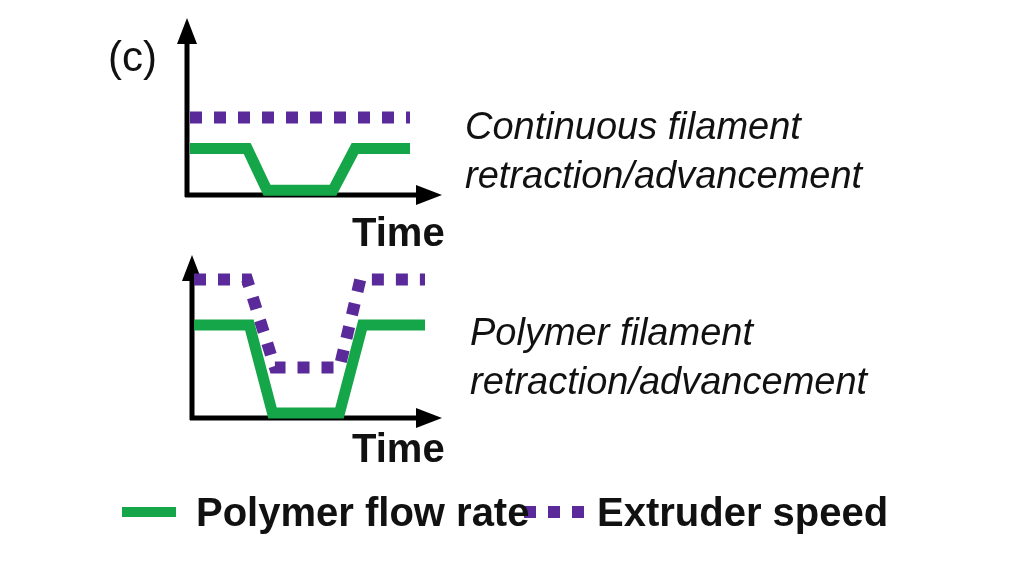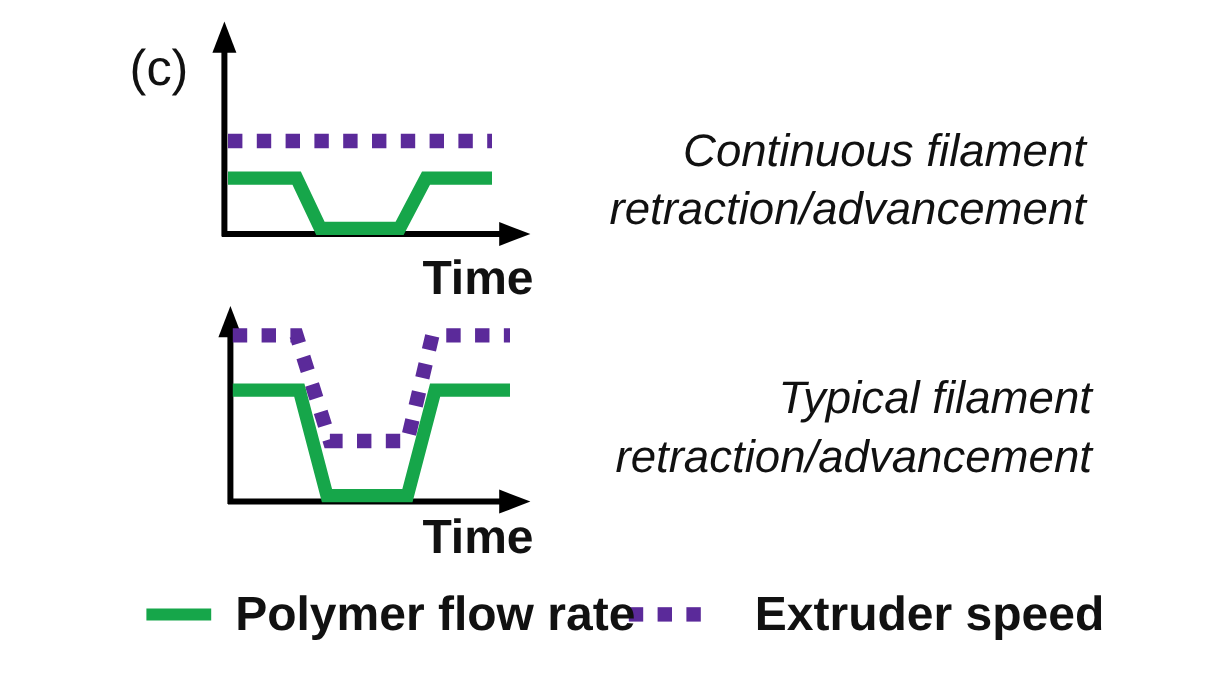--- a/index.html
+++ b/index.html
@@ -4,26 +4,26 @@
   <style>
     html, body { margin: 0; padding: 0; background: #ffffff; }
     body { width: 1024px; height: 583px; position: relative; overflow: hidden;
            font-family: "Liberation Sans", sans-serif; color: #111; }
     svg.fig { position: absolute; left: 0; top: 0; width: 1024px; height: 583px; }
     .t { position: absolute; white-space: nowrap; line-height: 1; }
     .panel-label { left: 108px; top: 36px; font-size: 42px; }
     .xlabel { font-size: 40px; font-weight: bold; }
     .xlabel.top { left: 352px; top: 212px; }
     .xlabel.bot { left: 352px; top: 428px; }
-    .caption { font-style: italic; font-size: 38px; text-align: right; width: 440px; line-height: 1.28; }
+    .caption { font-style: italic; font-size: 38px; text-align: left; width: 440px; line-height: 1.28; }
     .caption.top { left: 465px; top: 102px; }
     .caption.bot { left: 470px; top: 308px; }
     .legend-text { font-size: 40px; top: 492px; font-weight: bold; }
     .leg1 { left: 196px; }
-    .leg2 { left: 629px; }
+    .leg2 { left: 597px; }
   </style>
 </head>
 <body>
 
 <svg class="fig" viewBox="0 0 1024 583" xmlns="http://www.w3.org/2000/svg">
   <defs>
     <marker id="arrow" markerWidth="10" markerHeight="10" refX="5" refY="5" orient="auto" markerUnits="userSpaceOnUse" viewBox="0 0 10 10">
       <path d="M0,0 L10,5 L0,10 z" fill="#000"></path>
     </marker>
   </defs>
@@ -60,18 +60,18 @@
 
 <div class="t panel-label">(c)</div>
 <div class="t xlabel top">Time</div>
 <div class="t xlabel bot">Time</div>
 
 <div class="t caption top">
   <div>Continuous filament</div>
   <div>retraction/advancement</div>
 </div>
 <div class="t caption bot">
-  <div>Typical filament</div>
+  <div>Polymer filament</div>
   <div>retraction/advancement</div>
 </div>
 
 <div class="t legend-text leg1">Polymer flow rate</div>
 <div class="t legend-text leg2">Extruder speed</div>
 
 </body></html>

